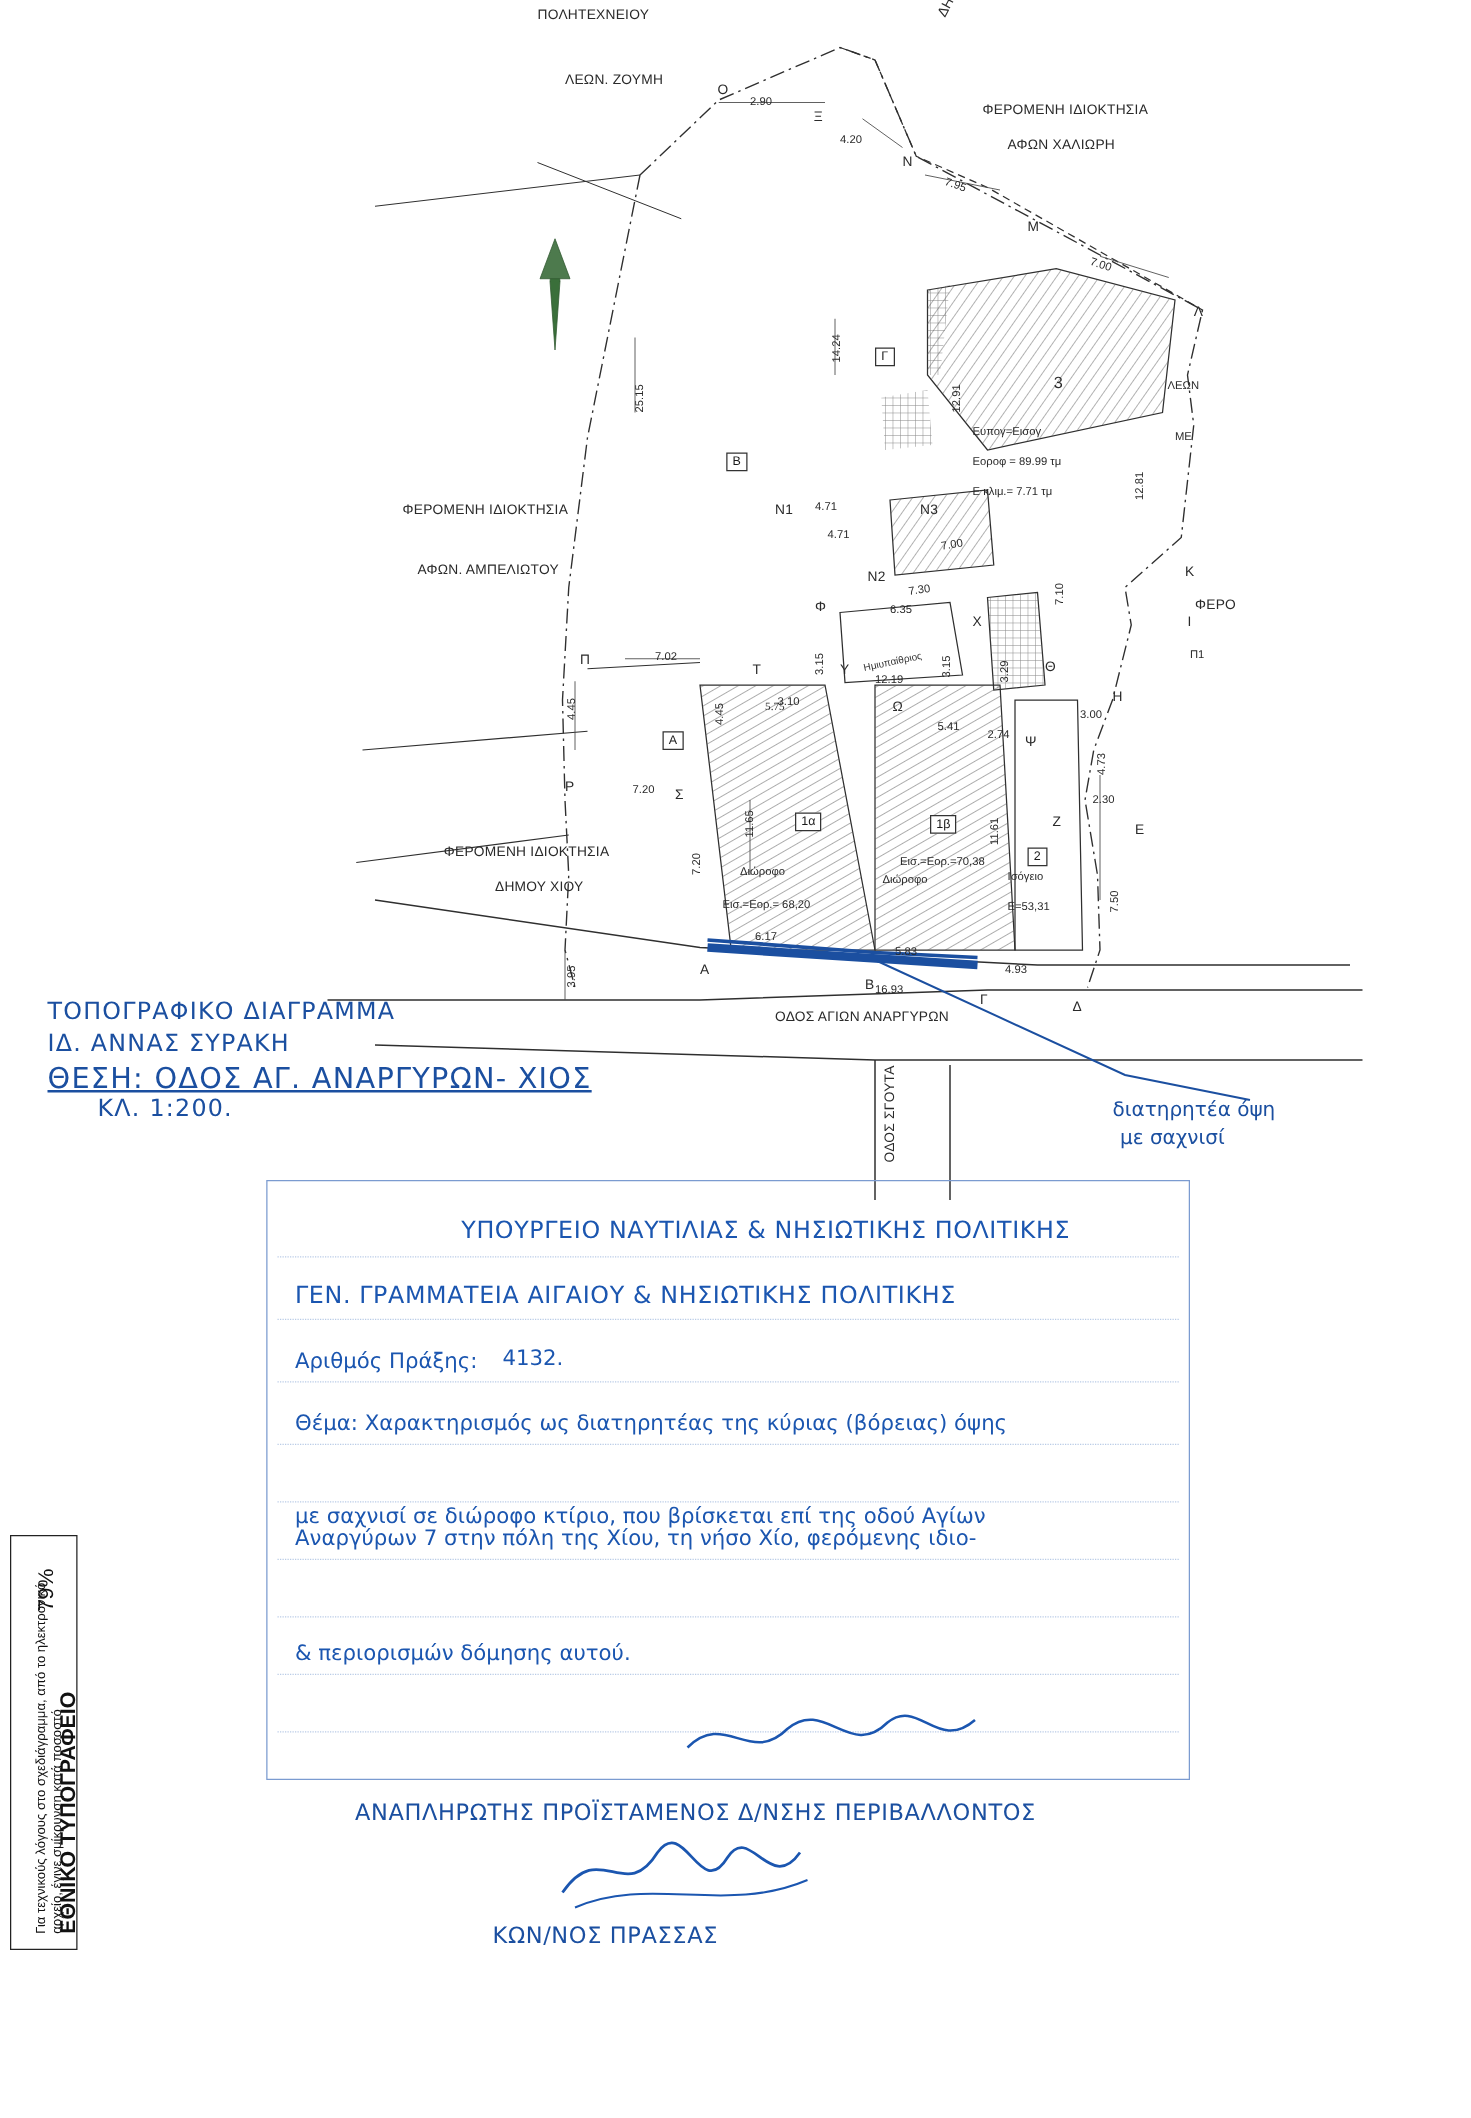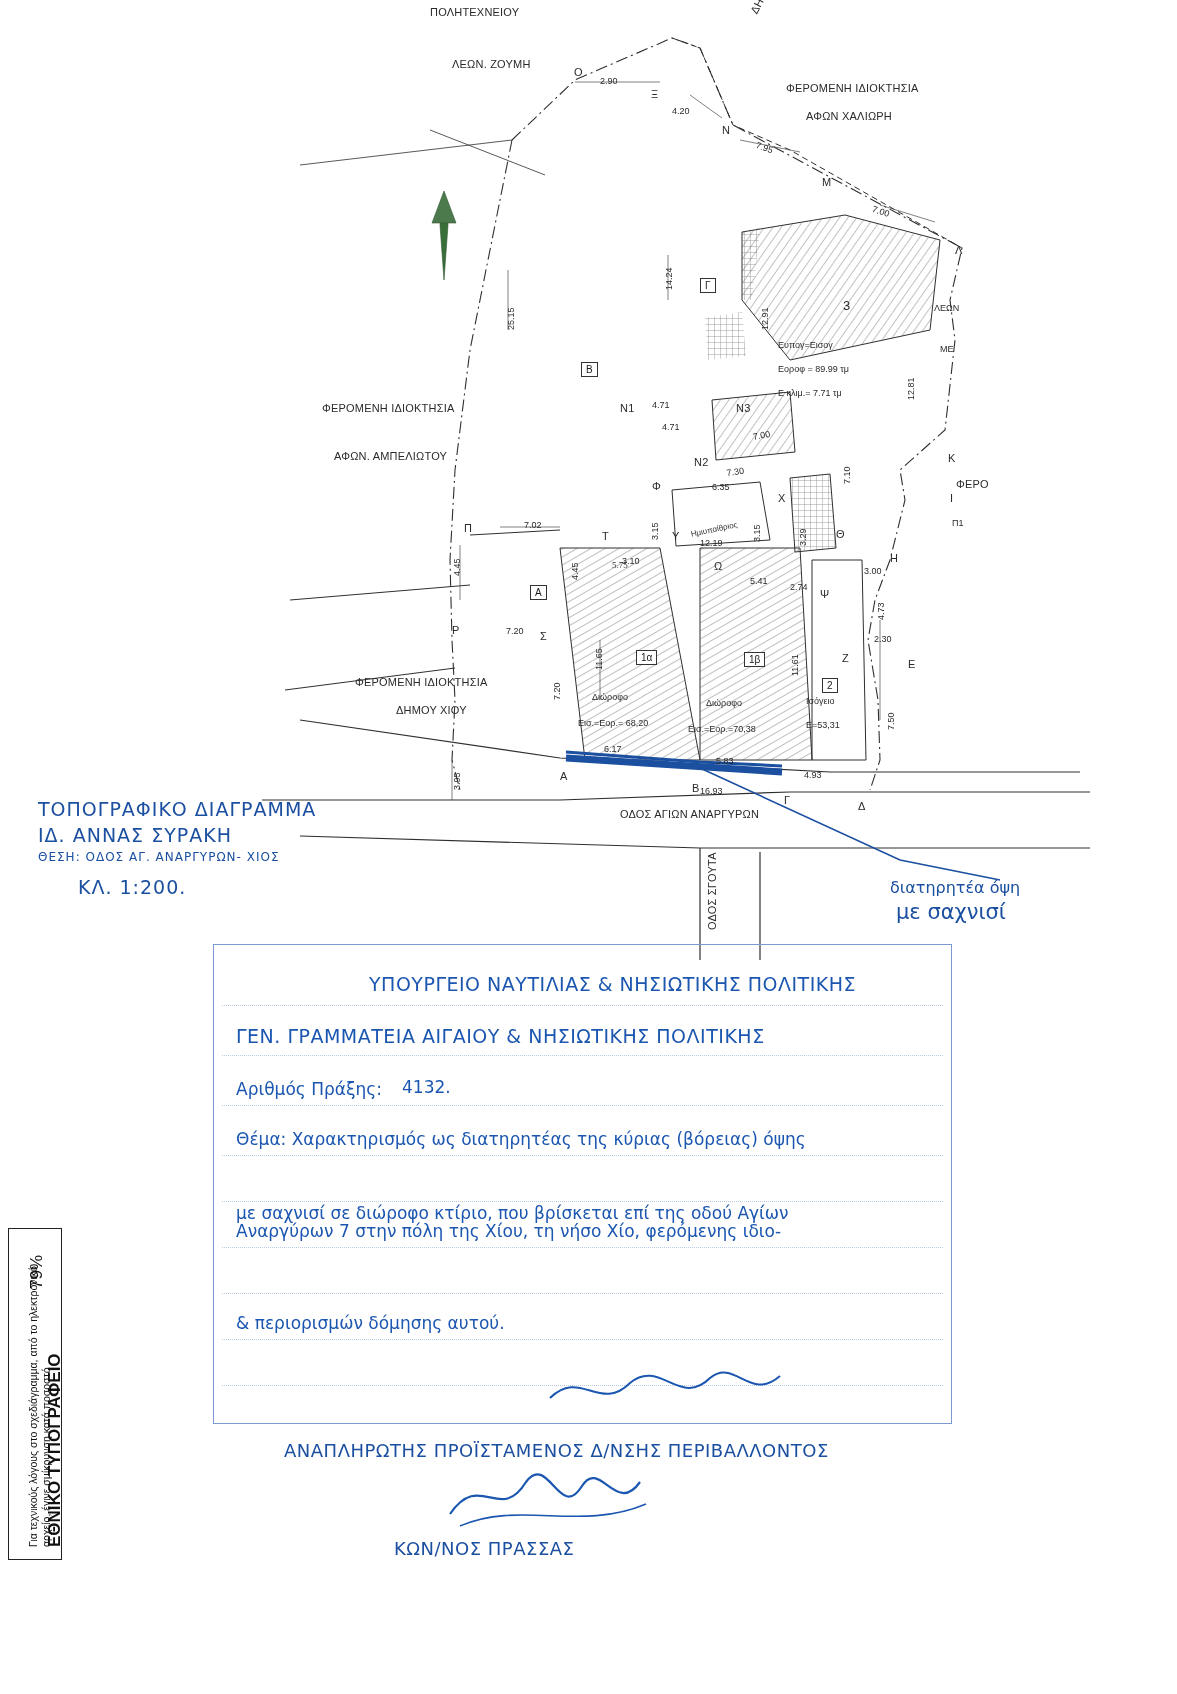--- a/index.html
+++ b/index.html
@@ -147,21 +147,21 @@
   <div class="abs boxlbl" style="left:822px;top:678px;">2</div>
   <div class="abs txt-s" style="left:843px;top:298px;font-size:13px;">3</div>
 
   <div class="abs txt-s" style="left:778px;top:340px;">Ευπογ=Εισογ</div>
   <div class="abs txt-s" style="left:778px;top:364px;">Εοροφ = 89.99 τμ</div>
   <div class="abs txt-s" style="left:778px;top:388px;">Ε κλιμ.= 7.71 τμ</div>
 
   <div class="abs txt-s" style="left:592px;top:692px;">Διώροφο</div>
   <div class="abs txt-s" style="left:578px;top:718px;">Εισ.=Εορ.= 68,20</div>
   <div class="abs txt-s" style="left:706px;top:698px;">Διώροφο</div>
-  <div class="abs txt-s" style="left:688px;top:724px;">Εισ.=Εορ.=70,38</div>
+  <div class="abs txt-s" style="left:688px;top:684px;padding-left:32px;">Εισ.=Εορ.=70,38</div>
   <div class="abs txt-s" style="left:806px;top:696px;">Ισόγειο</div>
   <div class="abs txt-s" style="left:806px;top:720px;">Ε=53,31</div>
 
   <div class="abs txt-xs rotm" style="left:690px;top:530px;transform:rotate(-12deg);">Ημιυπαίθριος</div>
 
   <div class="abs txt" style="left:574px;top:66px;">O</div>
   <div class="abs txt" style="left:651px;top:88px;">Ξ</div>
   <div class="abs txt" style="left:722px;top:124px;">Ν</div>
   <div class="abs txt" style="left:822px;top:176px;">Μ</div>
   <div class="abs txt" style="left:955px;top:244px;">Λ</div>
@@ -224,25 +224,25 @@
   <div class="abs txt-s" style="left:506px;top:626px;">7.20</div>
   <div class="abs txt-s rot90" style="left:552px;top:700px;">7.20</div>
   <div class="abs txt-s rot90" style="left:452px;top:576px;">4.45</div>
   <div class="abs txt-s rot90" style="left:570px;top:580px;">4.45</div>
   <div class="abs txt-s rot90" style="left:452px;top:790px;">3.95</div>
   <div class="abs txt-s rot90" style="left:594px;top:670px;">11.65</div>
   <div class="abs txt-s rot90" style="left:790px;top:676px;">11.61</div>
 
   <div class="abs hand" style="left:38px;top:798px;font-size:19px;letter-spacing:1px;">ΤΟΠΟΓΡΑΦΙΚΟ ΔΙΑΓΡΑΜΜΑ</div>
   <div class="abs hand" style="left:38px;top:824px;font-size:19px;letter-spacing:1px;">ΙΔ. ΑΝΝΑΣ ΣΥΡΑΚΗ</div>
-  <div class="abs hand" style="left:38px;top:850px;font-size:12px;letter-spacing:1px;">ΘΕΣΗ: ΟΔΟΣ ΑΓ. ΑΝΑΡΓΥΡΩΝ- ΧΙΟΣ</div>
+  <div class="abs hand" style="left:38px;top:850px;font-size:23px;letter-spacing:1px;text-decoration:underline;">ΘΕΣΗ: ΟΔΟΣ ΑΓ. ΑΝΑΡΓΥΡΩΝ- ΧΙΟΣ</div>
   <div class="abs hand" style="left:78px;top:876px;font-size:19px;letter-spacing:1px;">ΚΛ. 1:200.</div>
 
   <div class="abs hand" style="left:890px;top:878px;font-size:16px;">διατηρητέα όψη</div>
-  <div class="abs hand" style="left:896px;top:900px;font-size:21px;">με σαχνισί</div>
+  <div class="abs hand" style="left:896px;top:900px;font-size:16px;">με σαχνισί</div>
 
   <div id="stamp">
     <div class="line" style="top:60px;"></div>
     <div class="line" style="top:110px;"></div>
     <div class="line" style="top:160px;"></div>
     <div class="line" style="top:210px;"></div>
     <div class="line" style="top:256px;"></div>
     <div class="line" style="top:302px;"></div>
     <div class="line" style="top:348px;"></div>
     <div class="line" style="top:394px;"></div>

